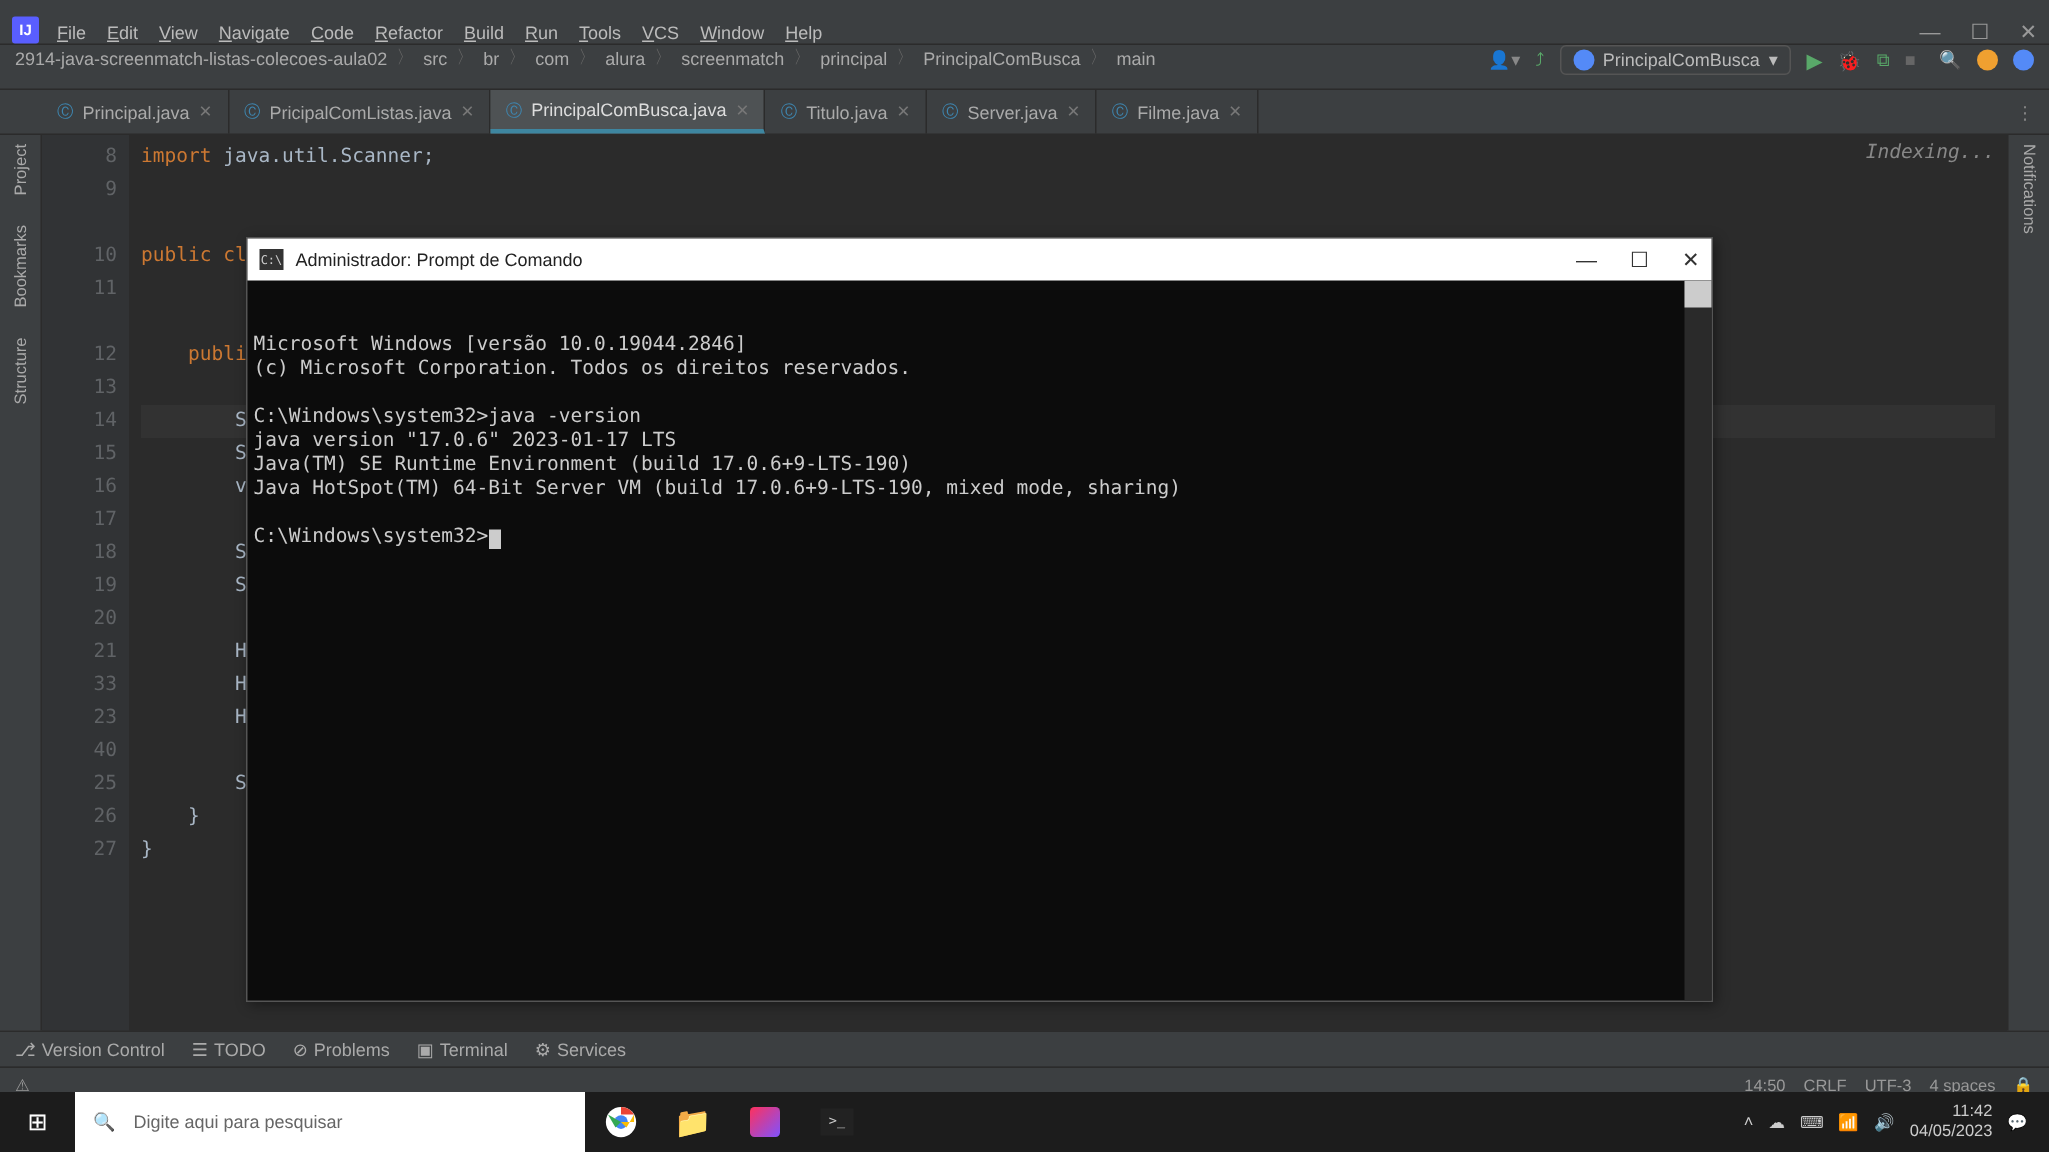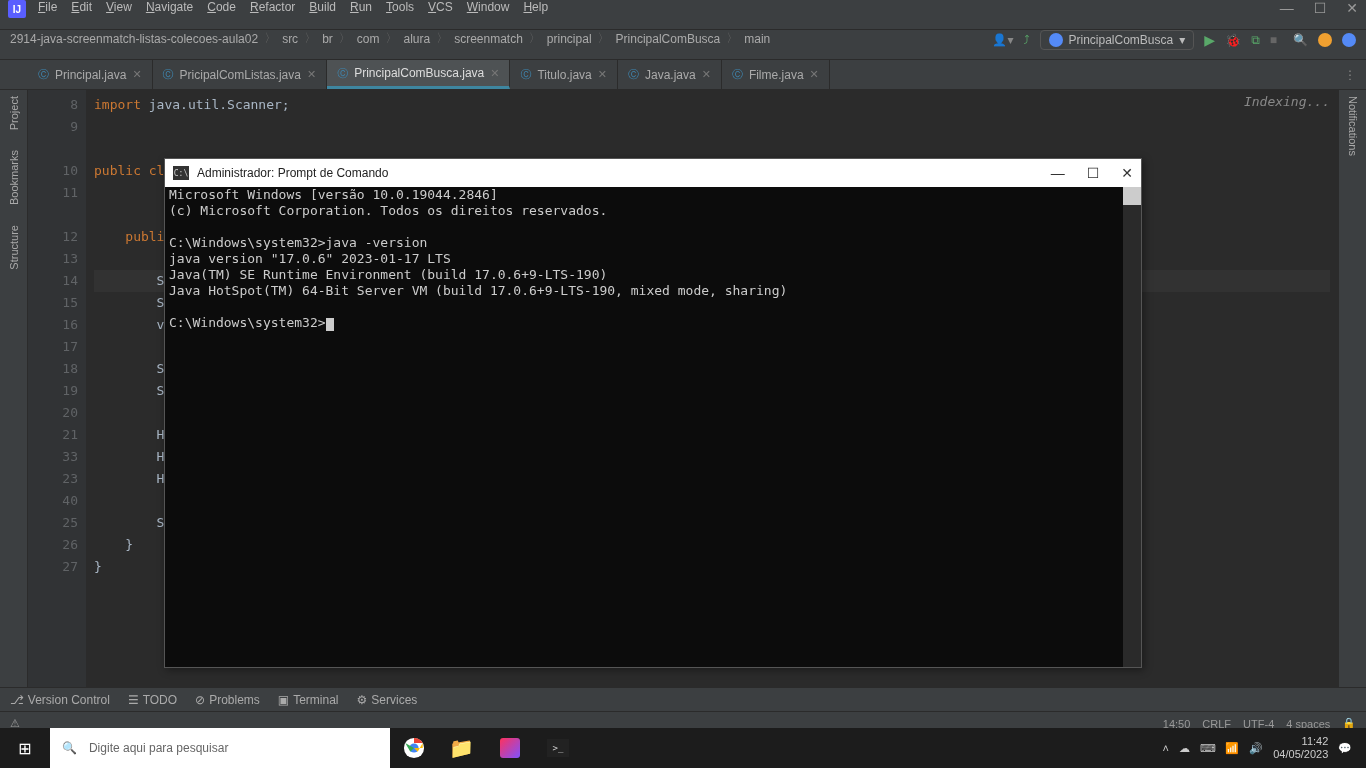--- a/index.html
+++ b/index.html
@@ -10,21 +10,21 @@
   color: #bbbbbb;
   width: 1366px;
   height: 768px;
   overflow: hidden;
   position: relative;
 }
 .titlebar {
   height: 30px;
   background: #3c3f41;
   display: flex;
-  align-items: flex-start;
+  align-items: flex-end;
   padding: 0 8px;
   gap: 4px;
   border-bottom: 1px solid #2b2b2b;
 }
 .app-icon {
   width: 18px; height: 18px;
   background: #595eff;
   display: flex; align-items: center; justify-content: center;
   font-size: 10px; font-weight: bold; color: white;
   border-radius: 2px;
@@ -177,20 +177,21 @@
 .cmd-title .icon { width: 16px; height: 14px; background: #333; margin-right: 8px; display:flex; align-items:center; justify-content:center; font-size:8px; color:#ccc; font-family: monospace; }
 .cmd-controls { margin-left: auto; display: flex; gap: 22px; font-size: 14px; color: #333; }
 .cmd-body {
   font-family: "Consolas", monospace;
   font-size: 13px;
   color: #cccccc;
   padding: 0 4px;
   line-height: 16px;
   white-space: pre;
   position: relative;
+  margin-top: 35px;
 }
 .cmd-scroll { position:absolute; right:0; top:28px; bottom:0; width:18px; background:#2a2a2a; }
 .cmd-scroll-thumb { position:absolute; top:0; height:18px; width:18px; background:#ccc; }
 .cursor { display:inline-block; width:8px; height:13px; background:#ccc; vertical-align:bottom; }
 .folder-icon{color:#f0c64a;}
 </style>
 </head>
 <body>
 
 <div class="titlebar">
@@ -270,21 +271,21 @@
       <span>PrincipalComBusca.java</span>
       <span class="tab-close">✕</span>
     </div>
     <div class="tab">
       <span class="tab-icon-c">Ⓒ</span>
       <span>Titulo.java</span>
       <span class="tab-close">✕</span>
     </div>
     <div class="tab">
       <span class="tab-icon-c">Ⓒ</span>
-      <span>Java.java</span>
+      <span>Server.java</span>
       <span class="tab-close">✕</span>
     </div>
     <div class="tab">
       <span class="tab-icon-c">Ⓒ</span>
       <span>Filme.java</span>
       <span class="tab-close">✕</span>
     </div>
     <div style="margin-left: auto; padding: 0px 10px; display: flex; align-items: center; color: rgb(136, 136, 136);">⋮</div>
   </div>
 
@@ -348,21 +349,21 @@
       <span>⚙</span>
       <span>Services</span>
     </div>
   </div>
 
 <div class="statusbar">
   <span style="margin-right:6px;">⚠</span>
   <div class="status-right" id="status-right">
       <span>14:50</span>
       <span>CRLF</span>
-      <span>UTF-4</span>
+      <span>UTF-3</span>
       <span>4 spaces</span>
       <span>🔒</span>
     </div>
 </div>
 
 <div class="cmd-window">
   <div class="cmd-title">
     <div class="icon">C:\</div>
     <span>Administrador: Prompt de Comando</span>
     <div class="cmd-controls">

